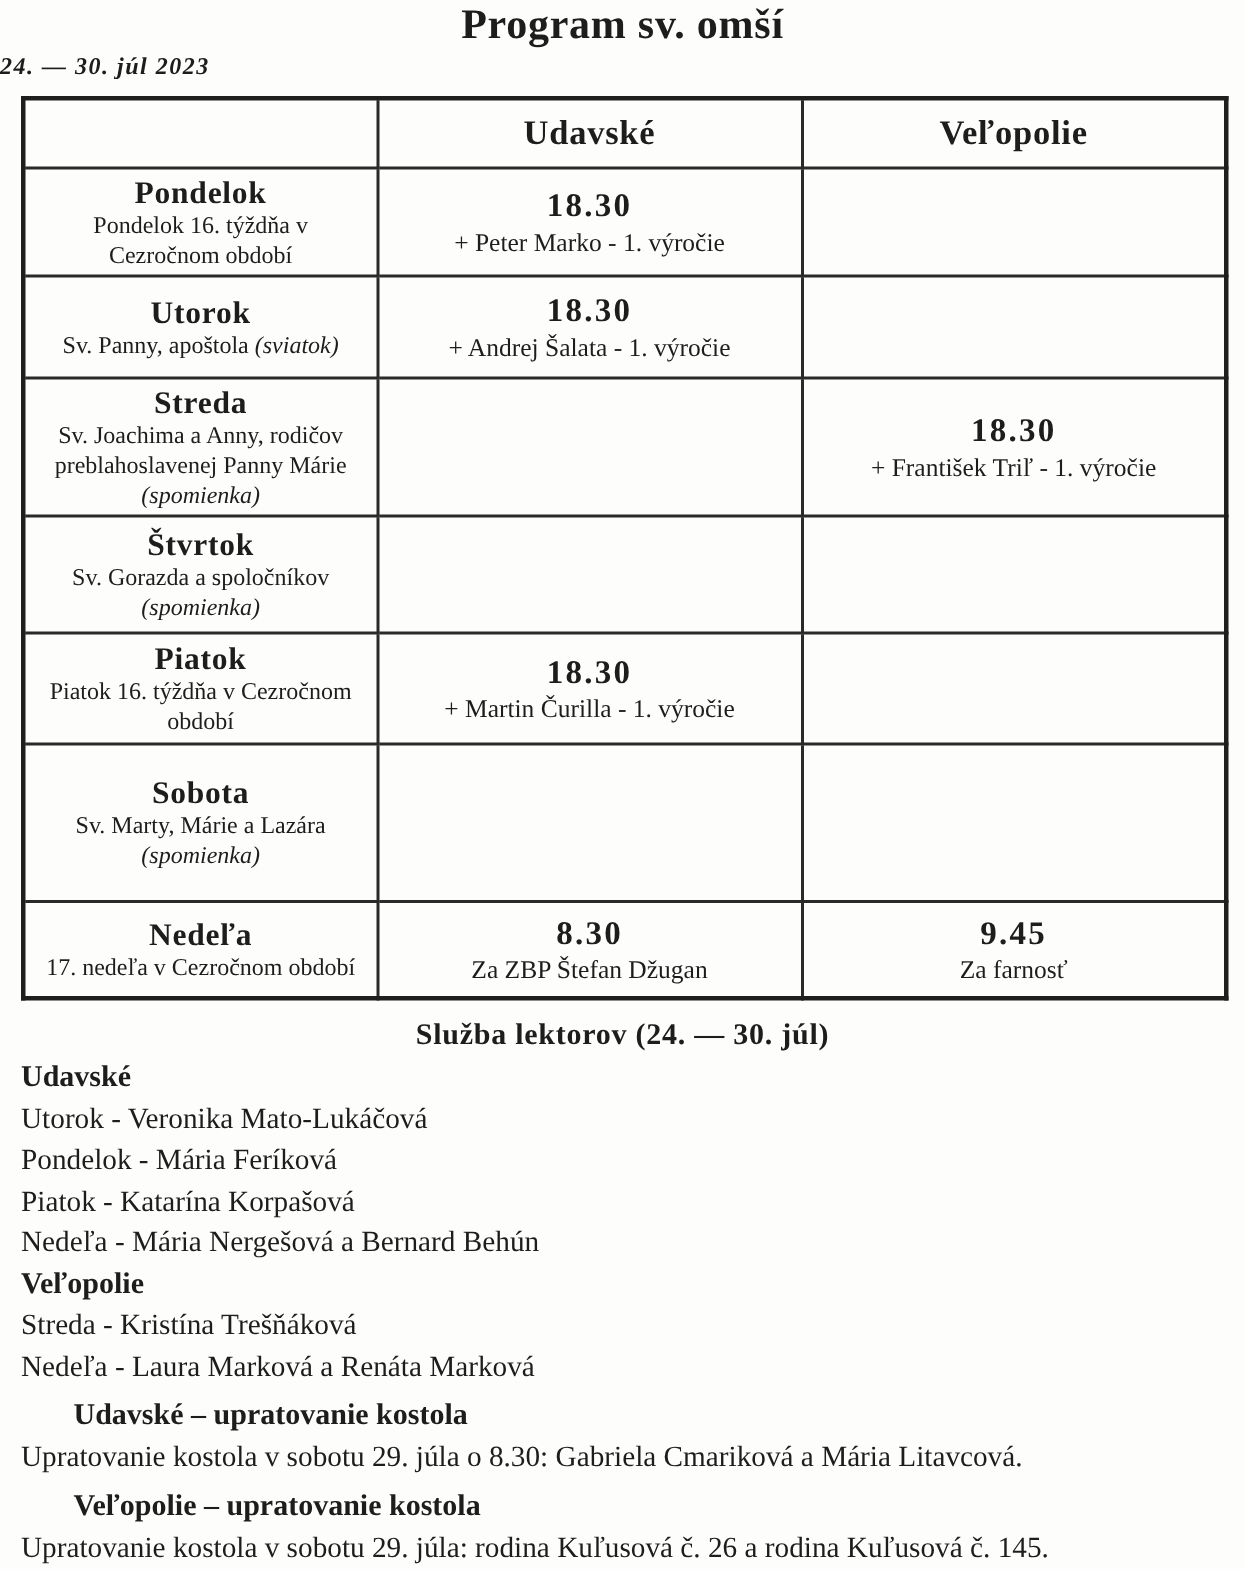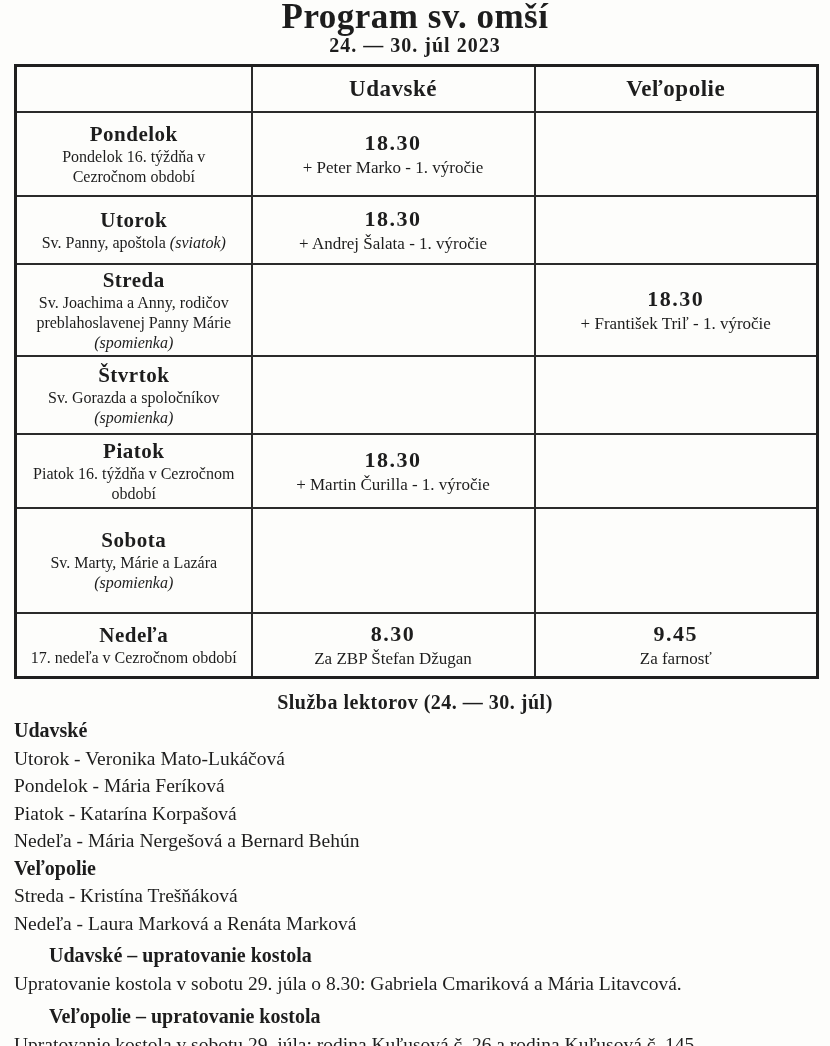--- a/index.html
+++ b/index.html
@@ -12,33 +12,33 @@
     width: 830px;
     height: 1046px;
     background: #fdfdfb;
     color: #1d1d1d;
     font-family: "Liberation Serif", "DejaVu Serif", serif;
     overflow: hidden;
   }
   .doc-title {
     text-align: center;
     font-weight: bold;
-    font-size: 35px;
+    font-size: 28px;
     letter-spacing: 0.5px;
     margin: 0;
     padding-top: 2px;
     line-height: 30px;
   }
   .doc-subtitle {
-    text-align: center;
-    font-weight: bold;
-    font-size: 20px;
+    font-weight: bold;
+    font-size: 16px;
     margin: 0;
     line-height: 26px;
     letter-spacing: 1px;
+    font-style: italic;
   }
   table.schedule {
     border-collapse: collapse;
     table-layout: fixed;
     width: 802px;
     margin: 6px 14px 0 14px;
     border: 3px solid #1f1f1f;
   }
   table.schedule td, table.schedule th {
     border: 2px solid #2a2a2a;
@@ -128,21 +128,21 @@
       <col style="width:283px">
       <col style="width:283px">
     </colgroup>
     <tbody>
         <tr style="height:46px">
       <th></th>
       <th class="loc-header">Udavské</th>
       <th class="loc-header">Veľopolie</th>
     </tr>
 
-    <tr style="height:84px">
+    <tr style="height:72px">
       <td class="day-cell">
         <span class="day-name">Pondelok</span>
         <span class="feast">Pondelok 16. týždňa v Cezročnom období</span>
       </td>
       <td class="mass-cell">
         <span class="mass-time">18.30</span>
         <span class="mass-intention">+ Peter Marko - 1. výročie</span>
       </td>
       <td class="mass-cell"></td>
     </tr>

